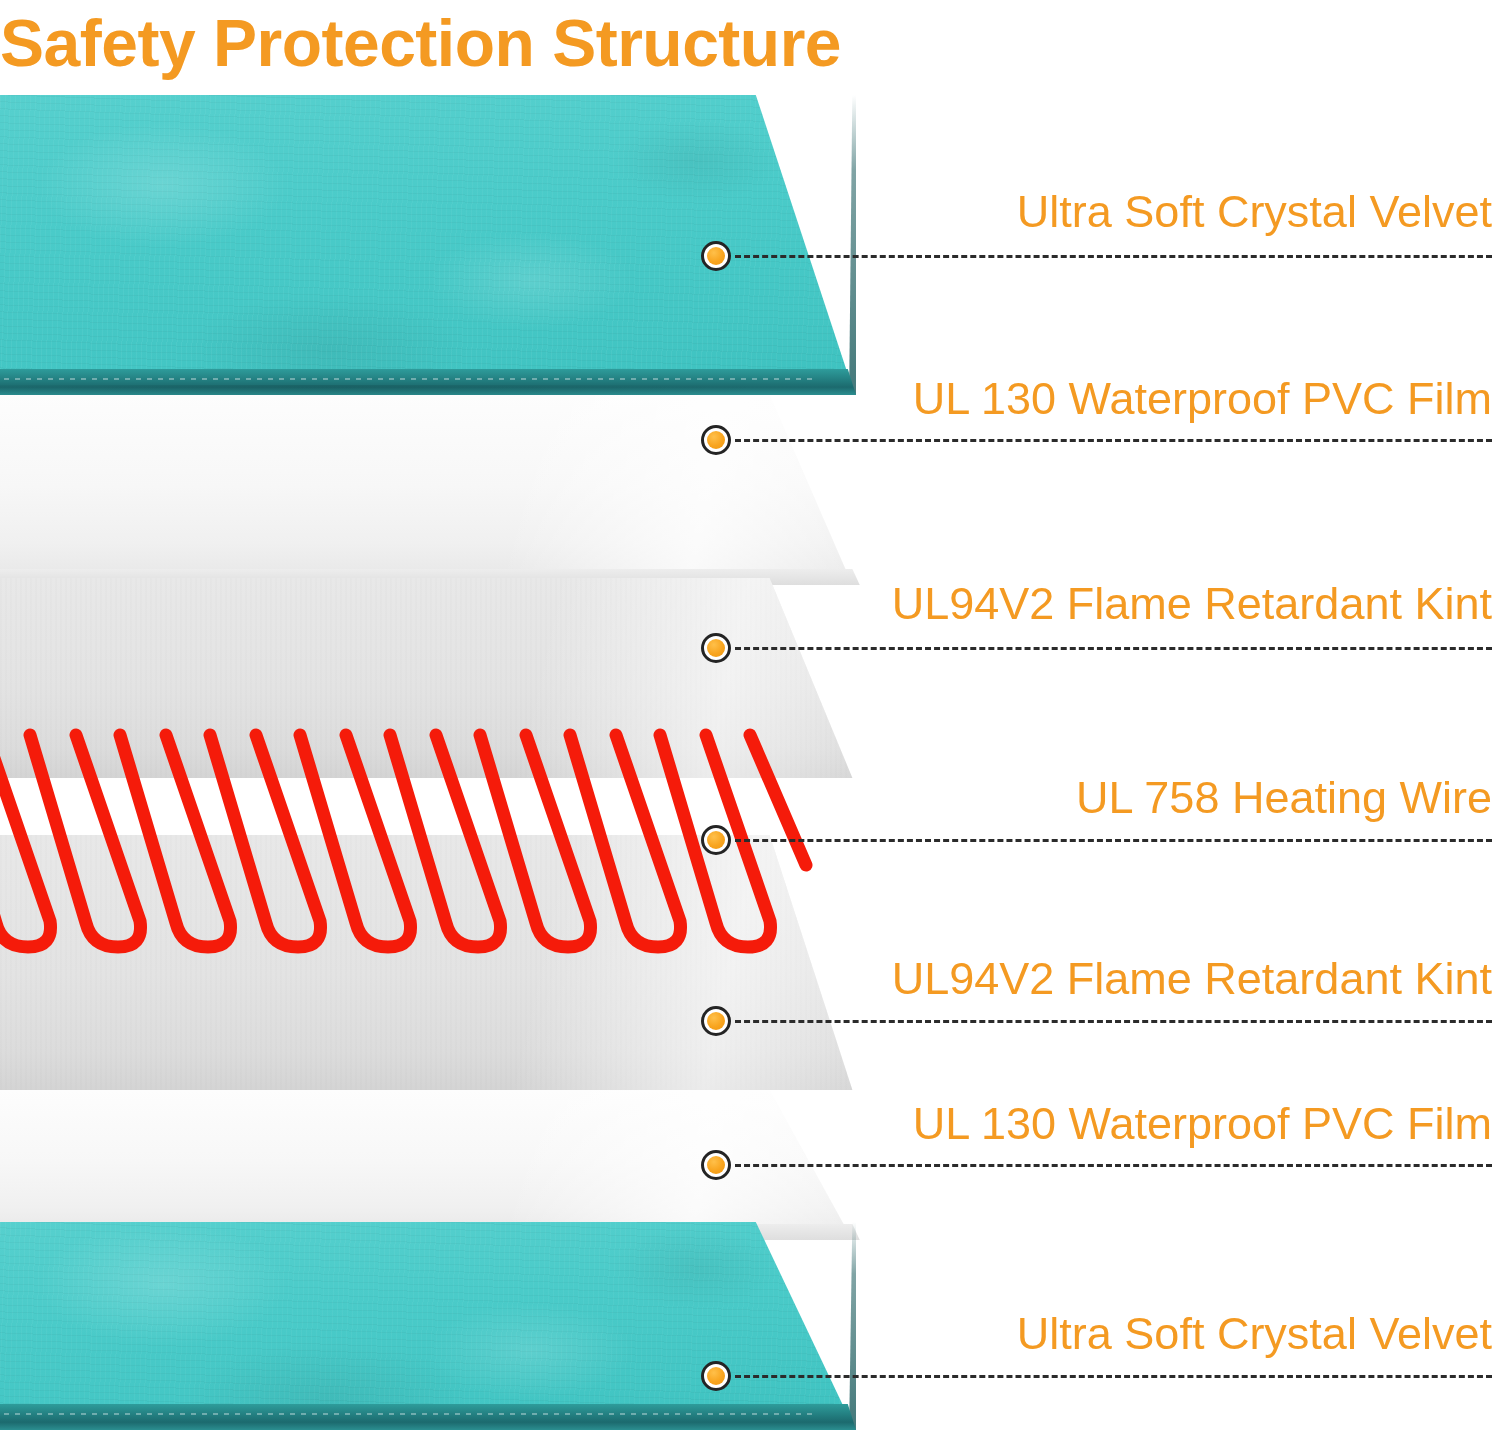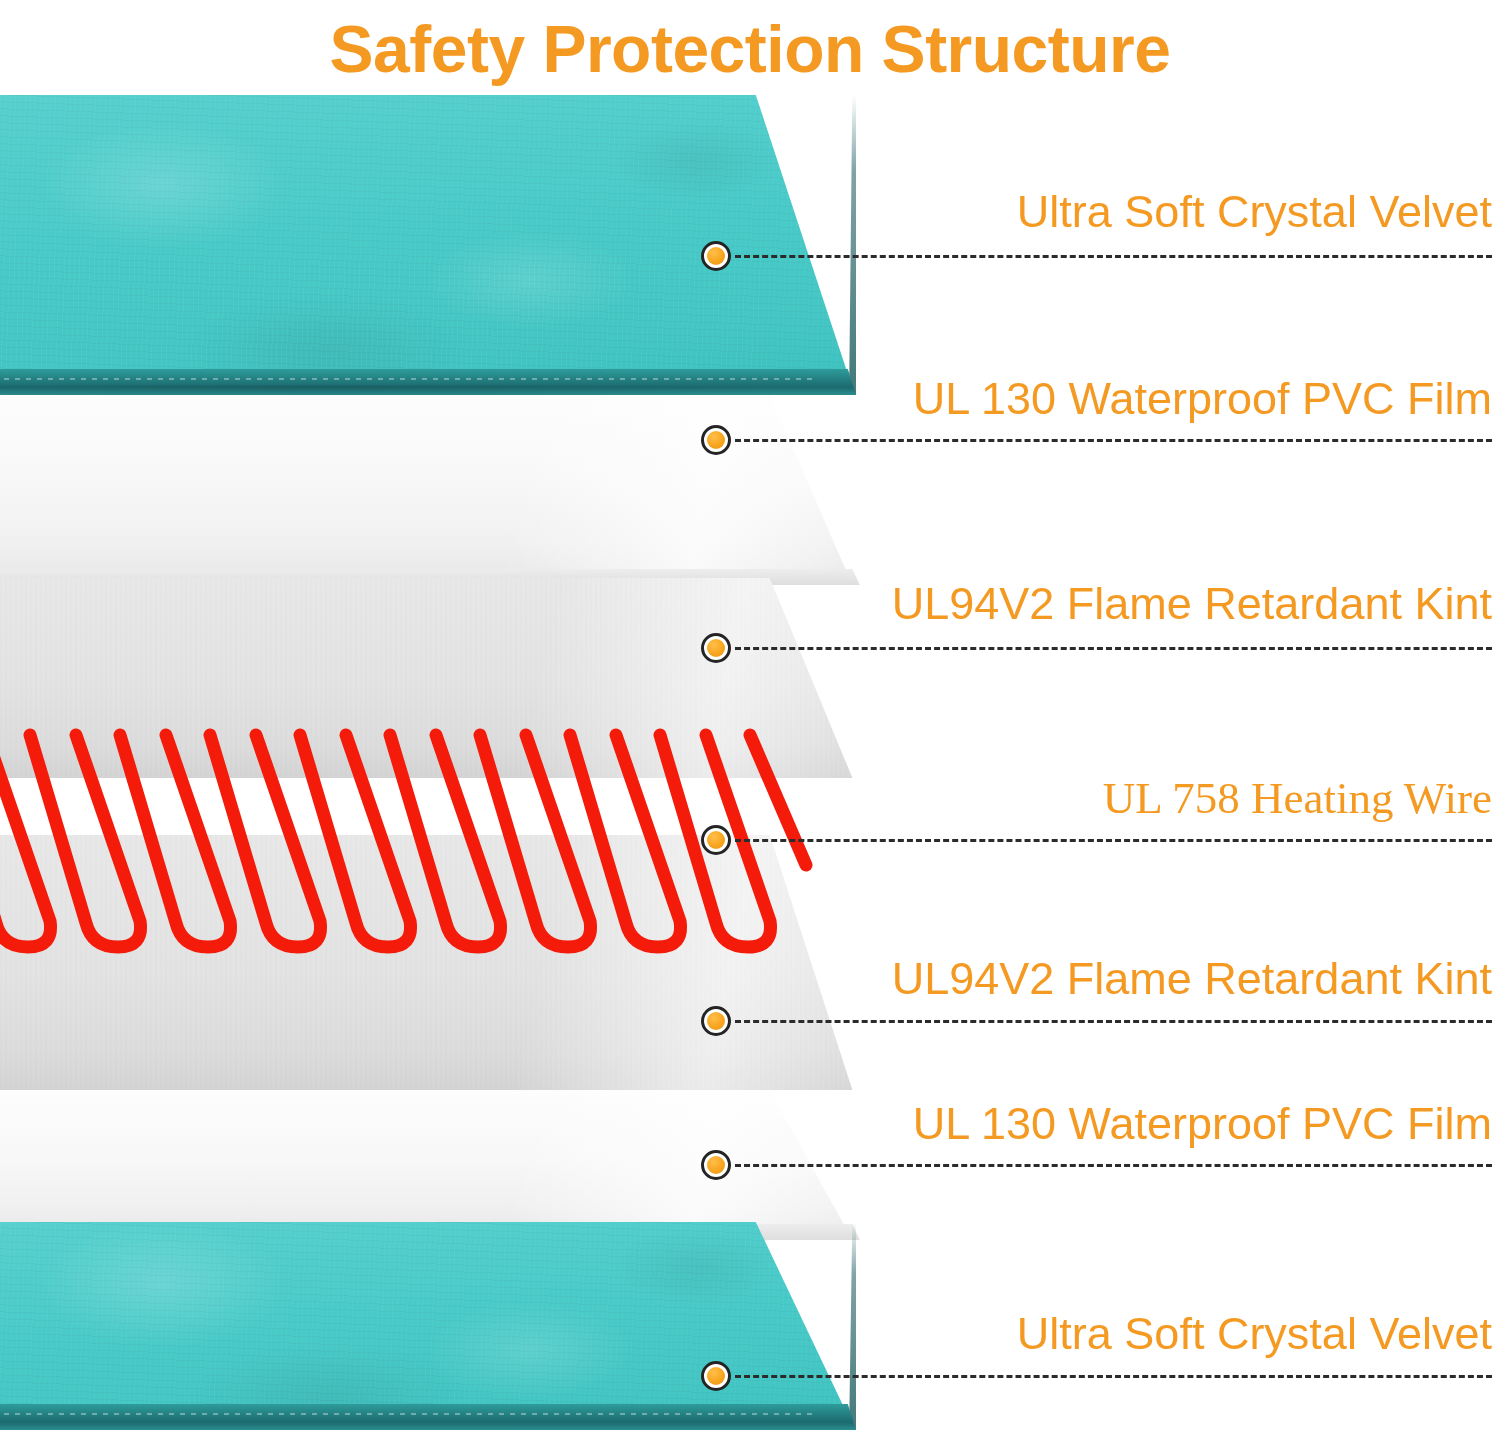--- a/index.html
+++ b/index.html
@@ -17,23 +17,23 @@
     width: 1500px;
     height: 1430px;
     background: #ffffff;
     overflow: hidden;
   }
 
   
   .title {
     position: absolute;
     left: 0;
-    top: 10px;
+    top: 4px;
     width: 1500px;
-    text-align: center;
+    text-align: left;
     font-size: 66px;
     font-weight: 700;
     letter-spacing: -0.5px;
     color: #F49A22;
     white-space: nowrap;
     line-height: 78px;
   }
 
   
   .stack {
@@ -303,21 +303,21 @@
 
   <div class="callout" style="top:648px; left:0; width:1500px;">
     <div class="dot" style="left:701px;"></div>
     <div class="leader" style="left:735px; width:757px;"></div>
     <div class="callout-label" style="top:-70px;">UL94V2 Flame Retardant Kint</div>
   </div>
 
   <div class="callout" style="top:840px; left:0; width:1500px;">
     <div class="dot" style="left:701px;"></div>
     <div class="leader" style="left:735px; width:757px;"></div>
-    <div class="callout-label" style="top:-68px;font-family:Liberation Serif, serif;">UL 758 Heating Wire</div>
+    <div class="callout-label" style="top:-68px;">UL 758 Heating Wire</div>
   </div>
 
   <div class="callout" style="top:1021px; left:0; width:1500px;">
     <div class="dot" style="left:701px;"></div>
     <div class="leader" style="left:735px; width:757px;"></div>
     <div class="callout-label" style="top:-68px;">UL94V2 Flame Retardant Kint</div>
   </div>
 
   <div class="callout" style="top:1165px; left:0; width:1500px;">
     <div class="dot" style="left:701px;"></div>

